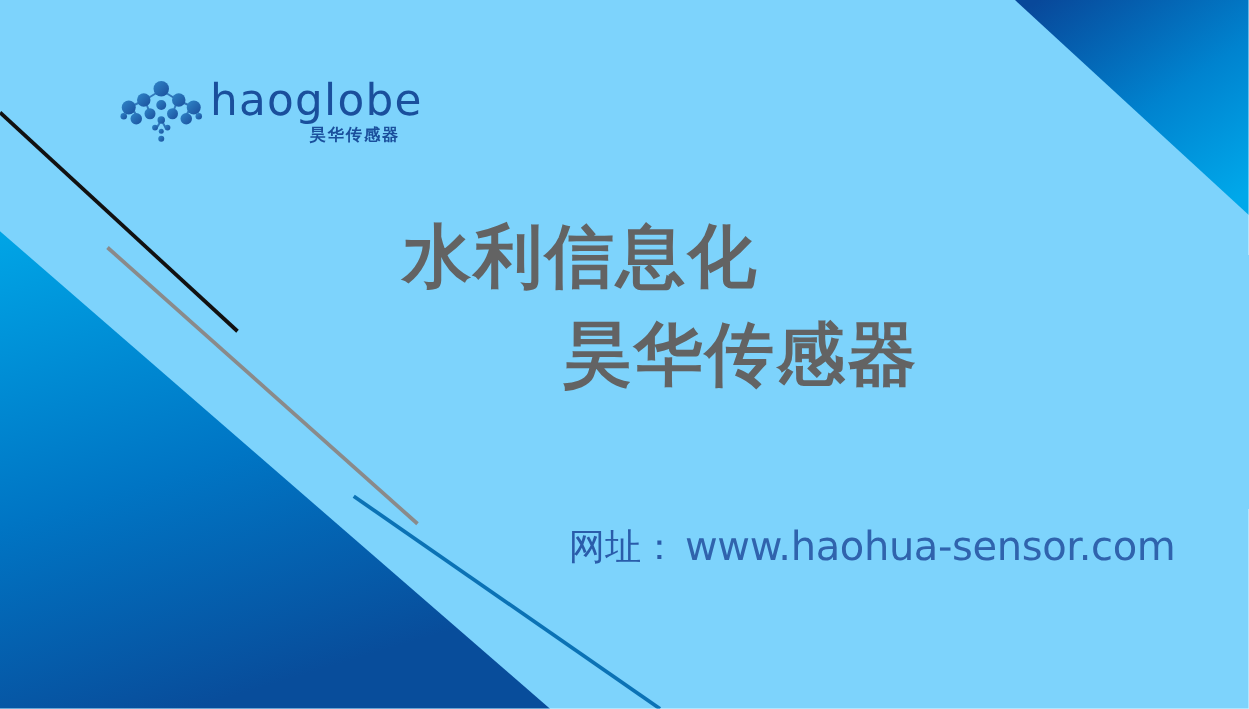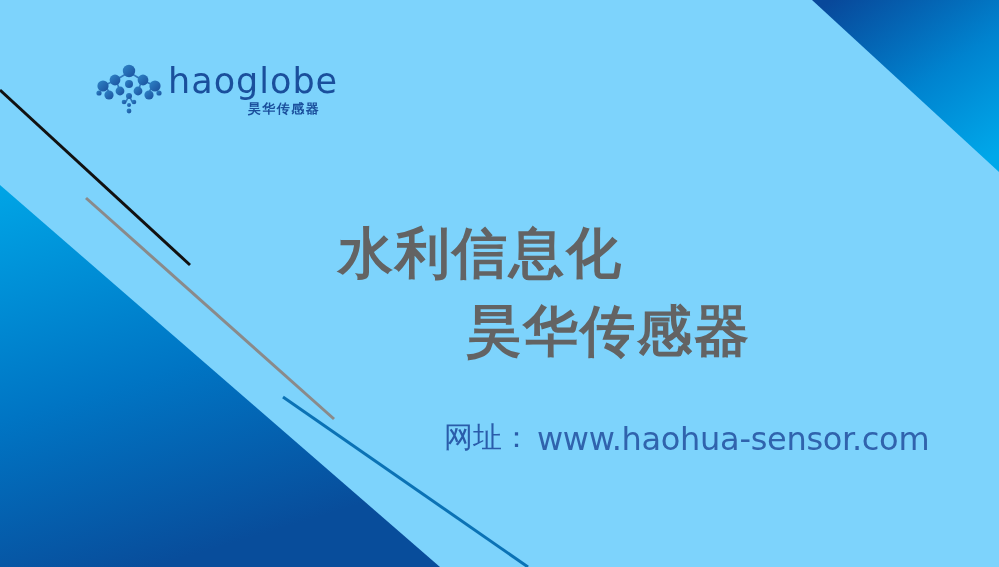--- a/index.html
+++ b/index.html
@@ -66,44 +66,43 @@
     font-weight: 700;
     letter-spacing: 1.5px;
     color: #1a4f9c;
     margin-top: 3px;
     margin-right: 18px;
   }
 
   
   .title-block {
     position: absolute;
-    left: 316px;
+    left: 300px;
     top: 166px;
     width: 620px;
-    margin-top: 48px;
   }
   .title-line {
     font-family: "DejaVu Sans", sans-serif;
     font-weight: 700;
     font-size: 55px;
     line-height: 1.42;
     color: #636363;
     letter-spacing: 2px;
     white-space: nowrap;
   }
   .title-line-1 { text-align: left; padding-left: 22px; }
   .title-line-2 { text-align: left; padding-left: 150px; }
 
   
   .url-block {
     position: absolute;
-    left: 444px;
+    left: 455px;
     top: 418px;
     display: flex;
-    align-items: flex-end;
+    align-items: flex-start;
     color: #2a5caa;
     white-space: nowrap;
   }
   .url-label {
     font-family: "DejaVu Sans", sans-serif;
     font-size: 29px;
     font-weight: 400;
     color: #2a5caa;
     letter-spacing: 0px;
   }

